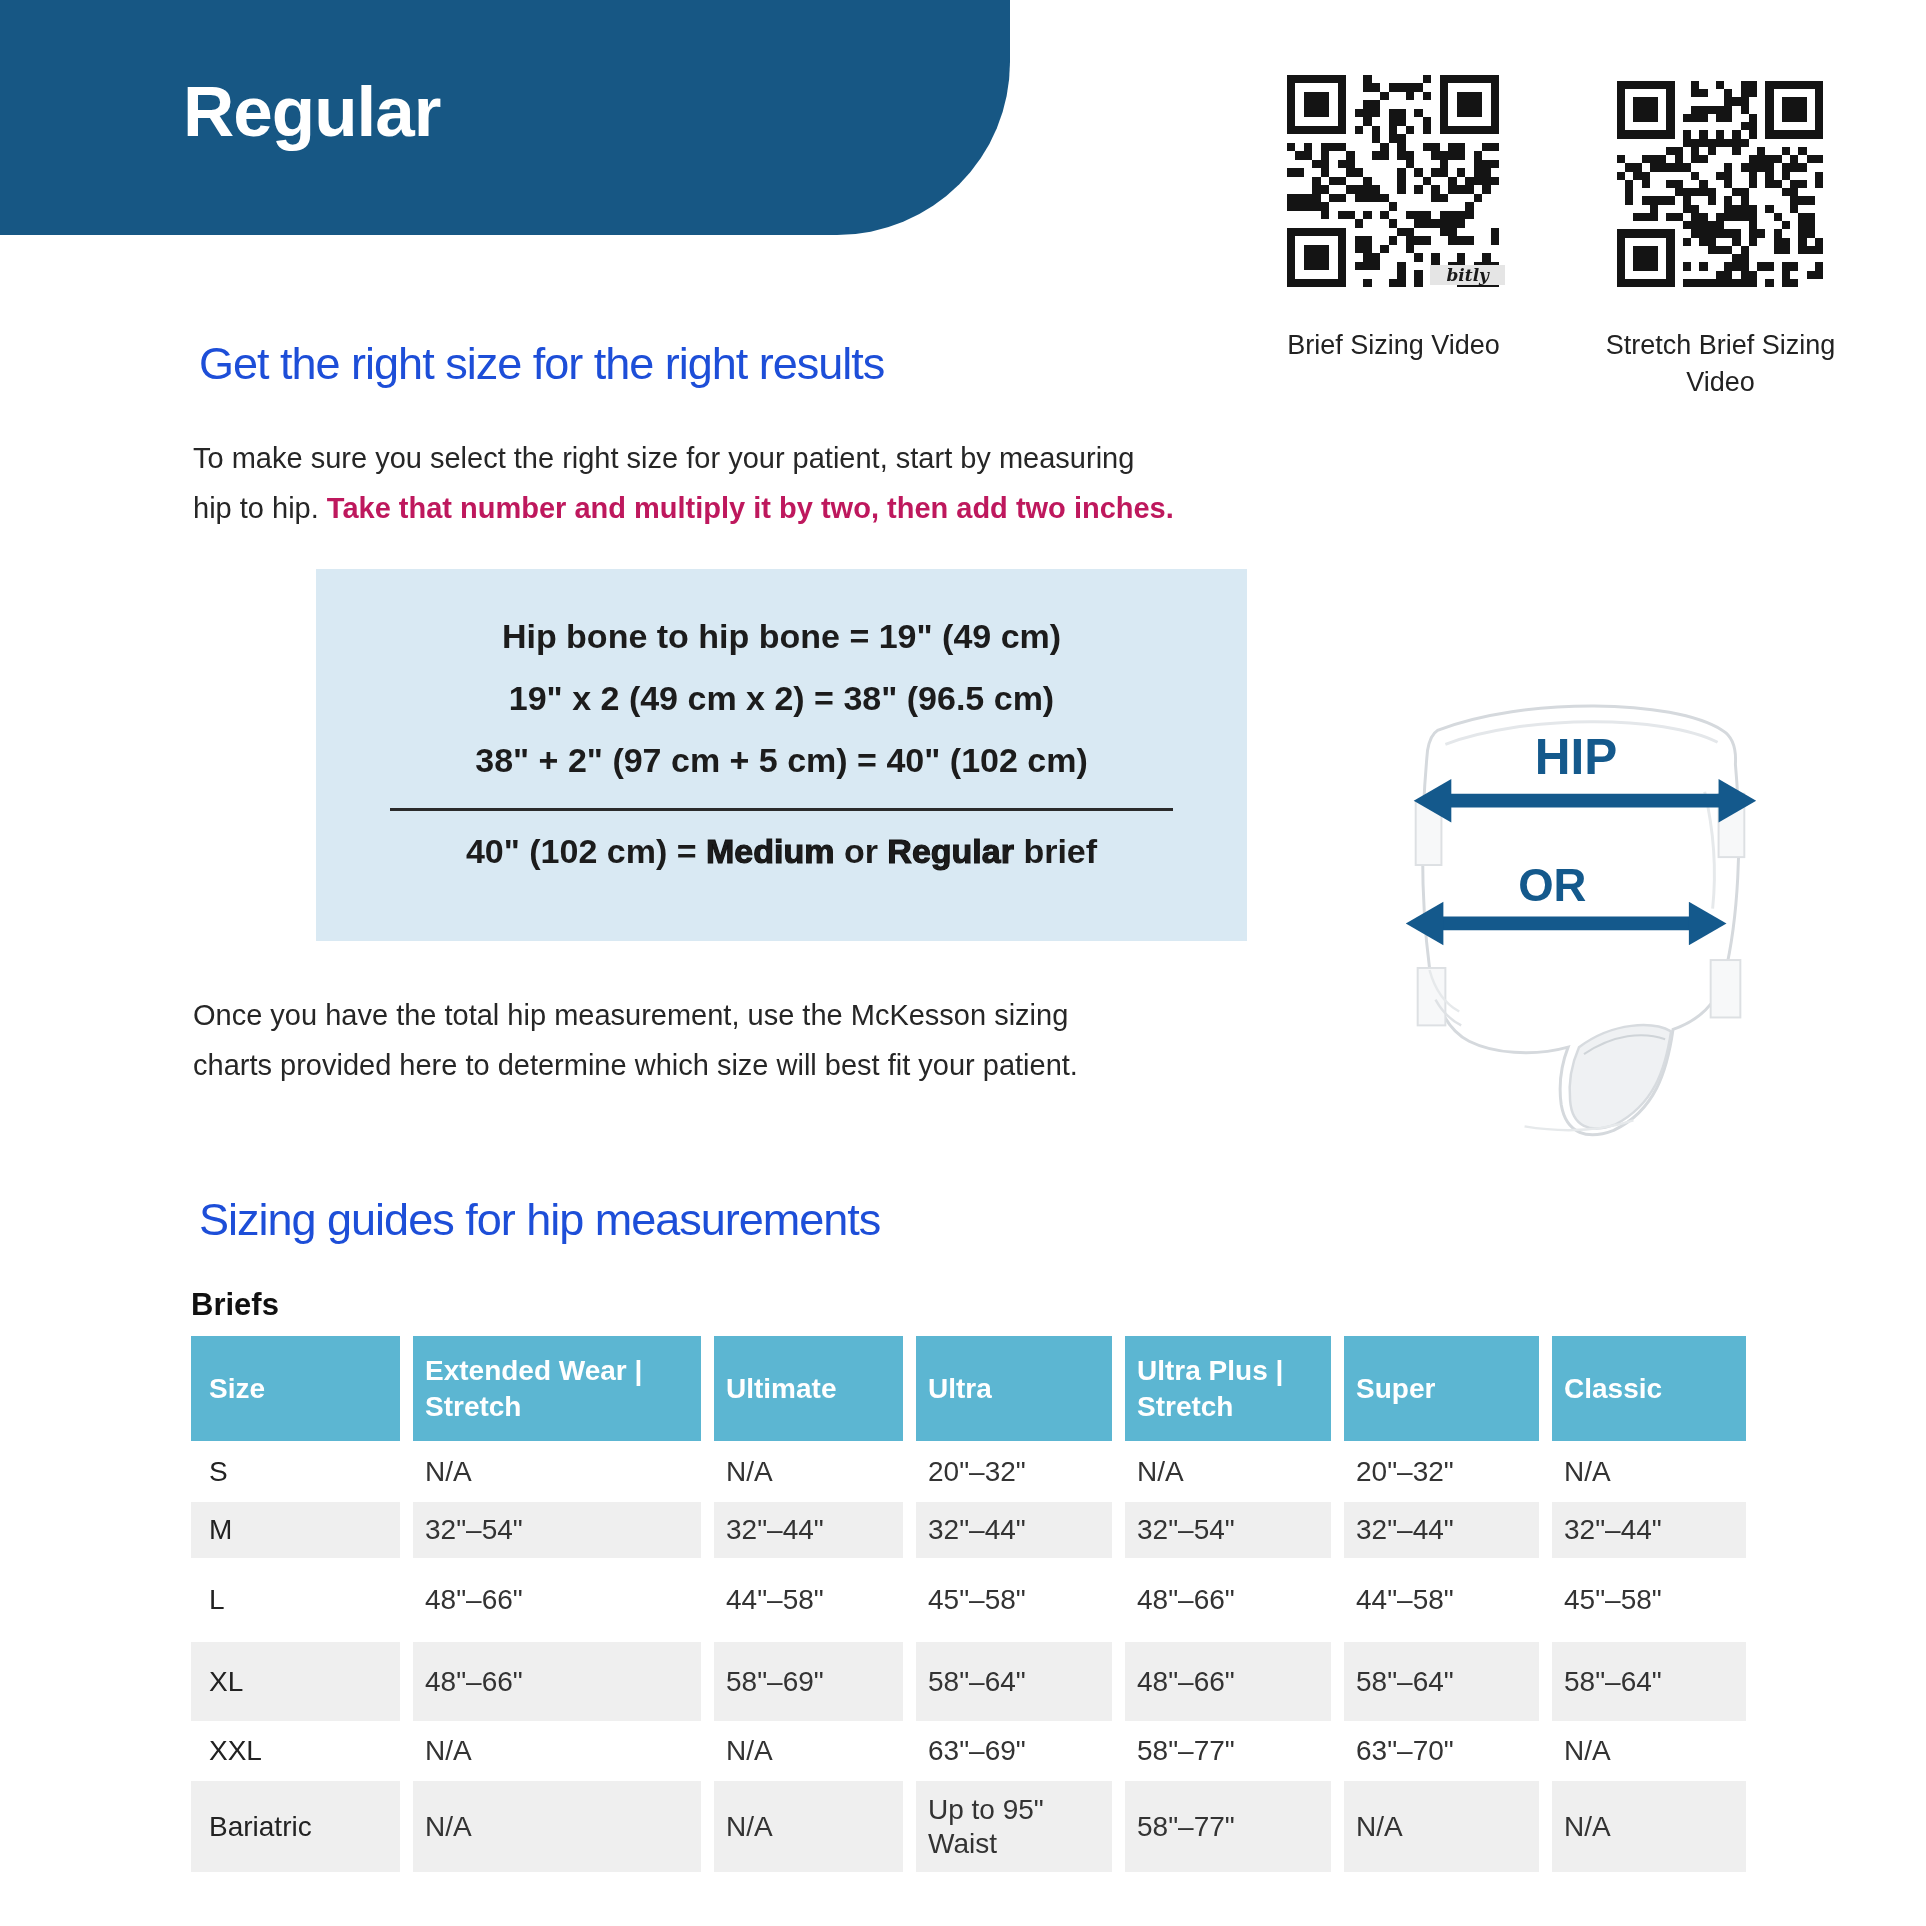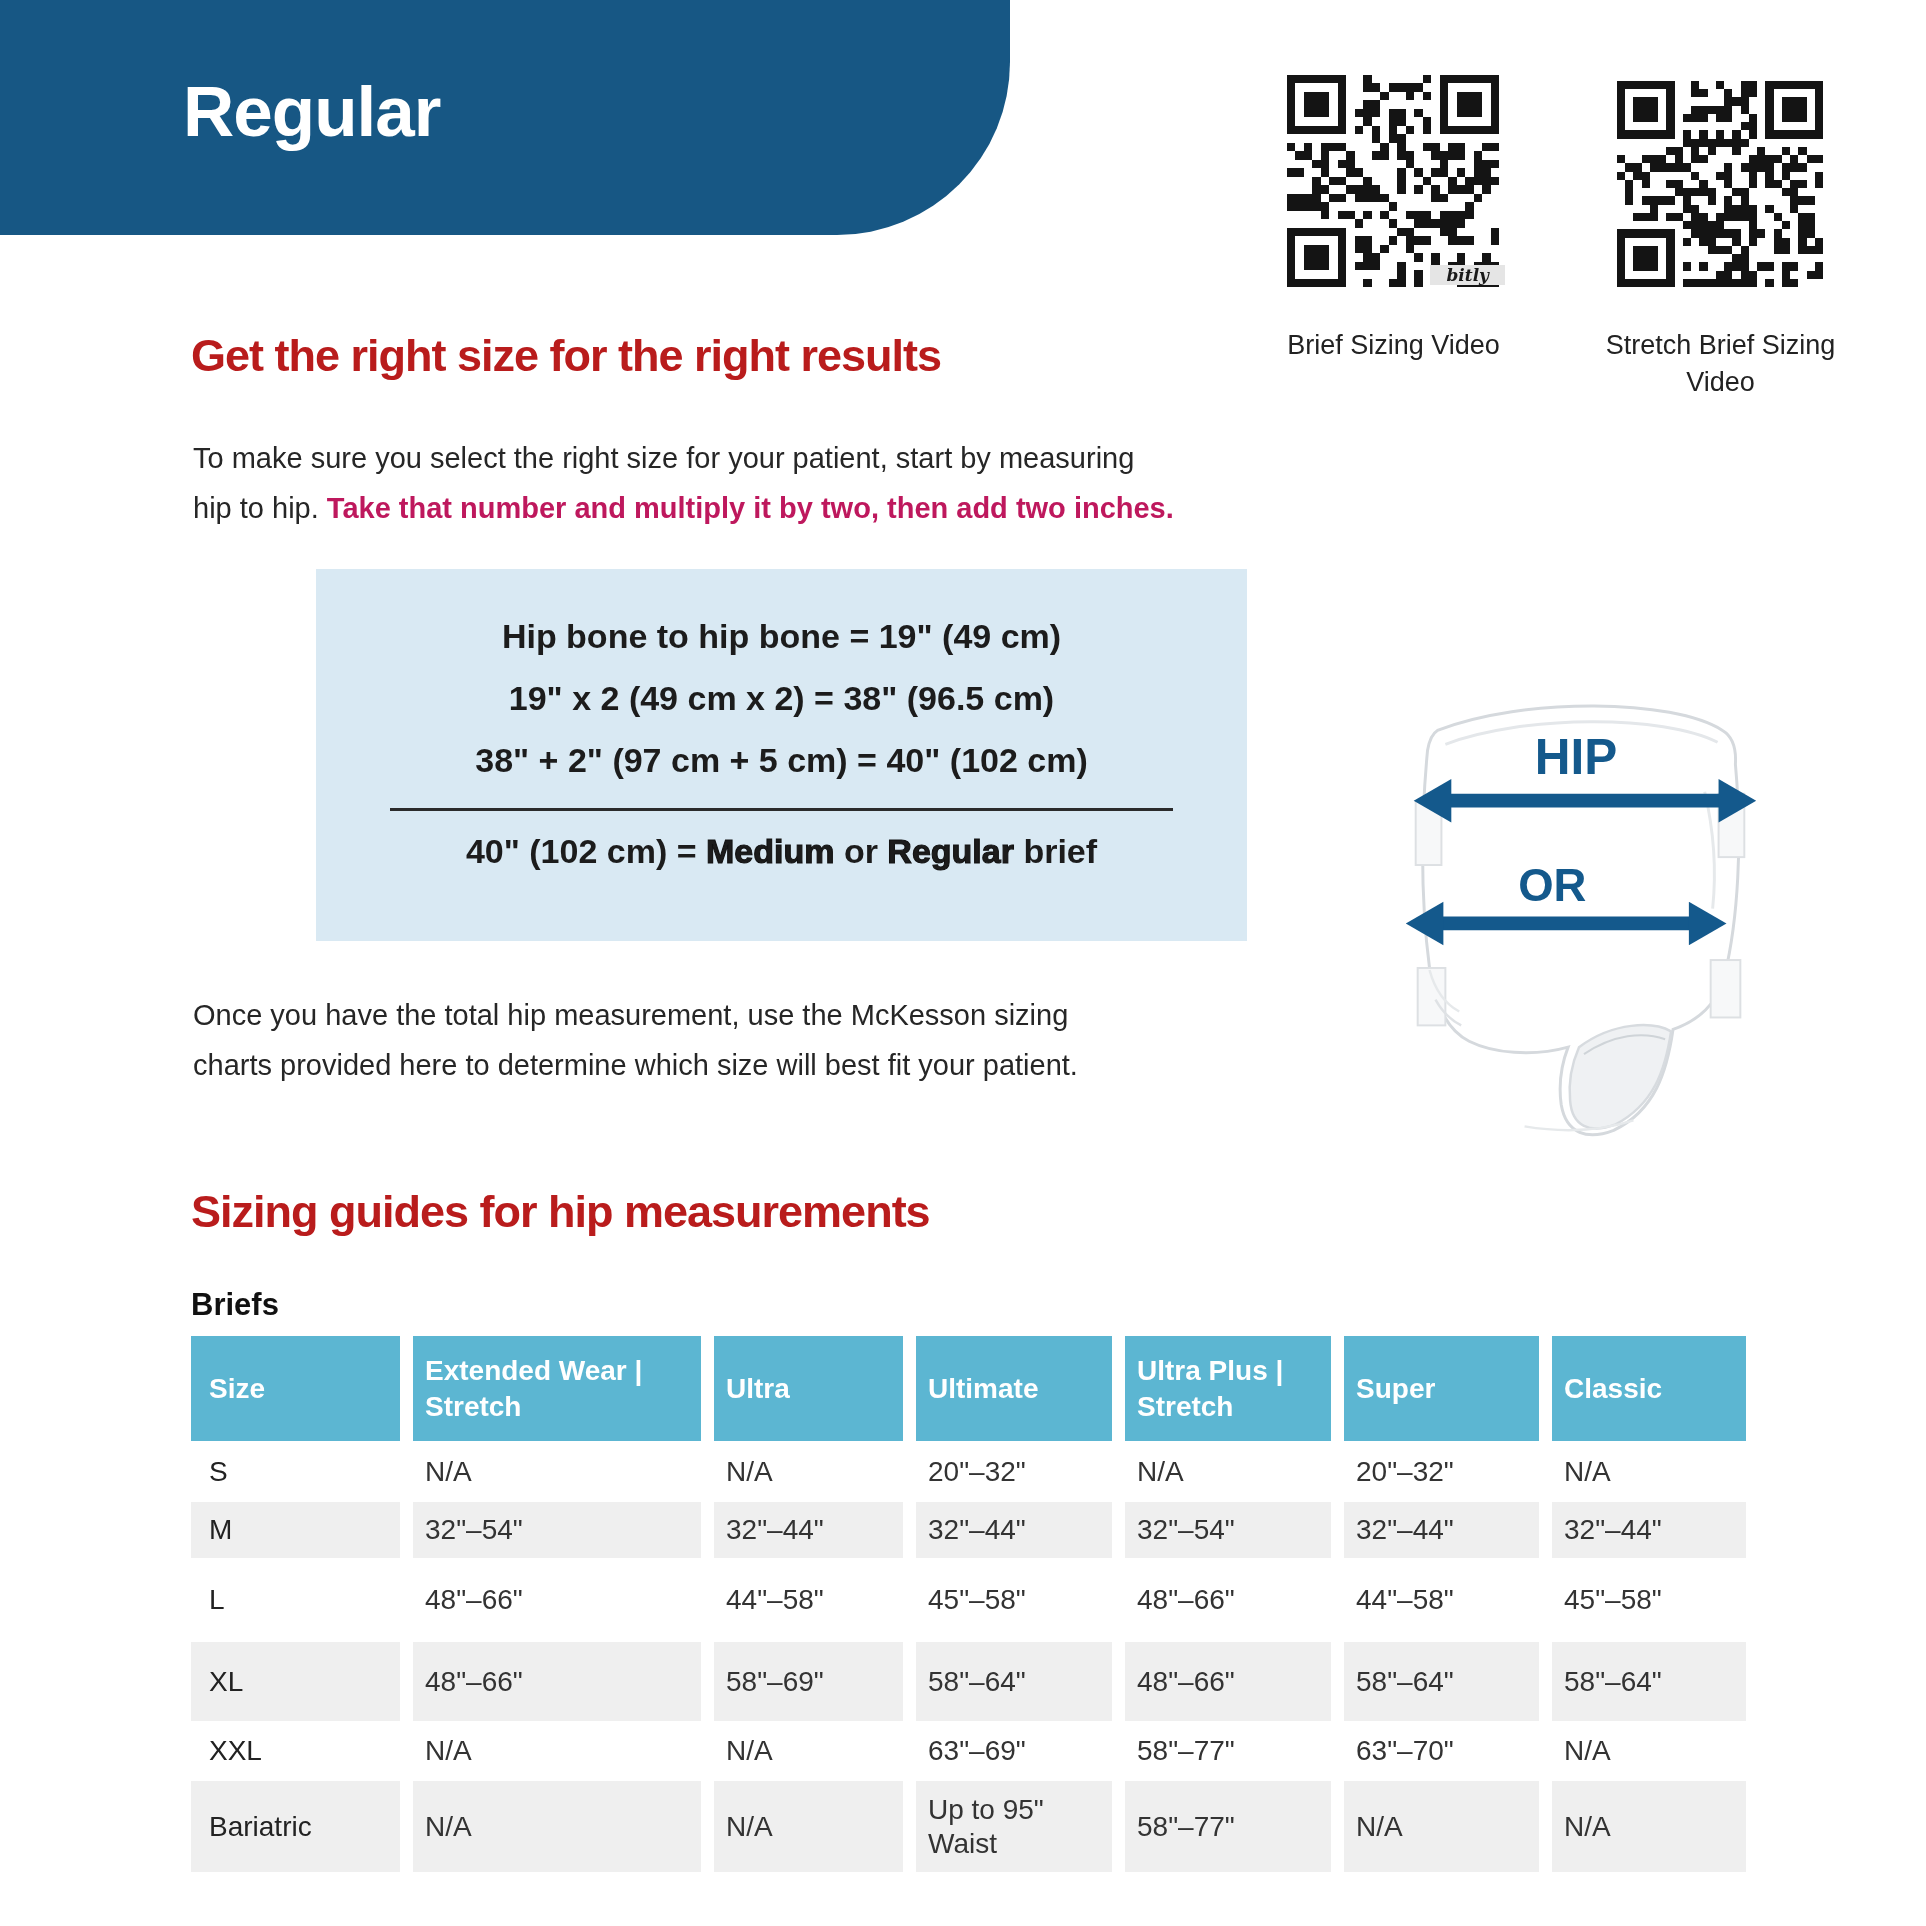--- a/index.html
+++ b/index.html
@@ -18,21 +18,21 @@
   #qr1{left:1287px;top:75px;width:212px;height:212px;}
   #qr2{left:1617px;top:81px;width:206px;height:206px;}
   .bitly{position:absolute;right:-6px;bottom:2px;background:#e5e5e5;padding:0 16px;
          font-size:17px;font-style:italic;font-weight:bold;color:#1a1a1a;
          font-family:"DejaVu Serif", serif;}
   .qr-caption{position:absolute;top:327px;font-size:27px;color:#222;text-align:center;line-height:37px;}
   #cap1{left:1225px;width:337px;}
   #cap2{left:1572px;width:297px;}
 
   
-  .h2{position:absolute;left:191px;margin:0;font-size:45px;font-weight:bold;color:#b91c1c;letter-spacing:-1px;}
+  .h2{position:absolute;left:191px;margin:8px;font-size:45px;font-weight:normal;color:#1d4ed8;letter-spacing:-1px;}
   #h2-intro{top:330px;}
   #h2-guides{top:1186px;}
   .para{position:absolute;left:193px;font-size:29px;line-height:50px;color:#262626;}
   #para-intro{top:433px;width:1208px;}
   #para-outro{top:990px;width:1208px;}
   .blue-bold{color:#be185d;font-weight:bold;}
 
   
   .callout{position:absolute;left:297px;top:569px;width:931px;height:372px;background:#d9e9f3;
            text-align:center;margin-left:19px;}
@@ -746,22 +746,22 @@
     <span>charts provided here to determine which size will best fit your patient.</span>
   </div>
 
   <h2 class="h2" id="h2-guides">Sizing guides for hip measurements</h2>
   <div id="briefs-label">Briefs</div>
 
   <div class="sizing-table">
     <div class="tr thead">
         <div class="th c0">Size</div>
         <div class="th">Extended Wear | Stretch</div>
+        <div class="th">Ultimate</div>
         <div class="th">Ultra</div>
-        <div class="th">Ultimate</div>
         <div class="th">Ultra Plus | Stretch</div>
         <div class="th">Super</div>
         <div class="th">Classic</div>
       </div>
     <div class="tbody">
         <div class="tr">
           <div class="td c0">S</div>
           <div class="td">N/A</div>
           <div class="td">N/A</div>
           <div class="td">20"–32"</div>

